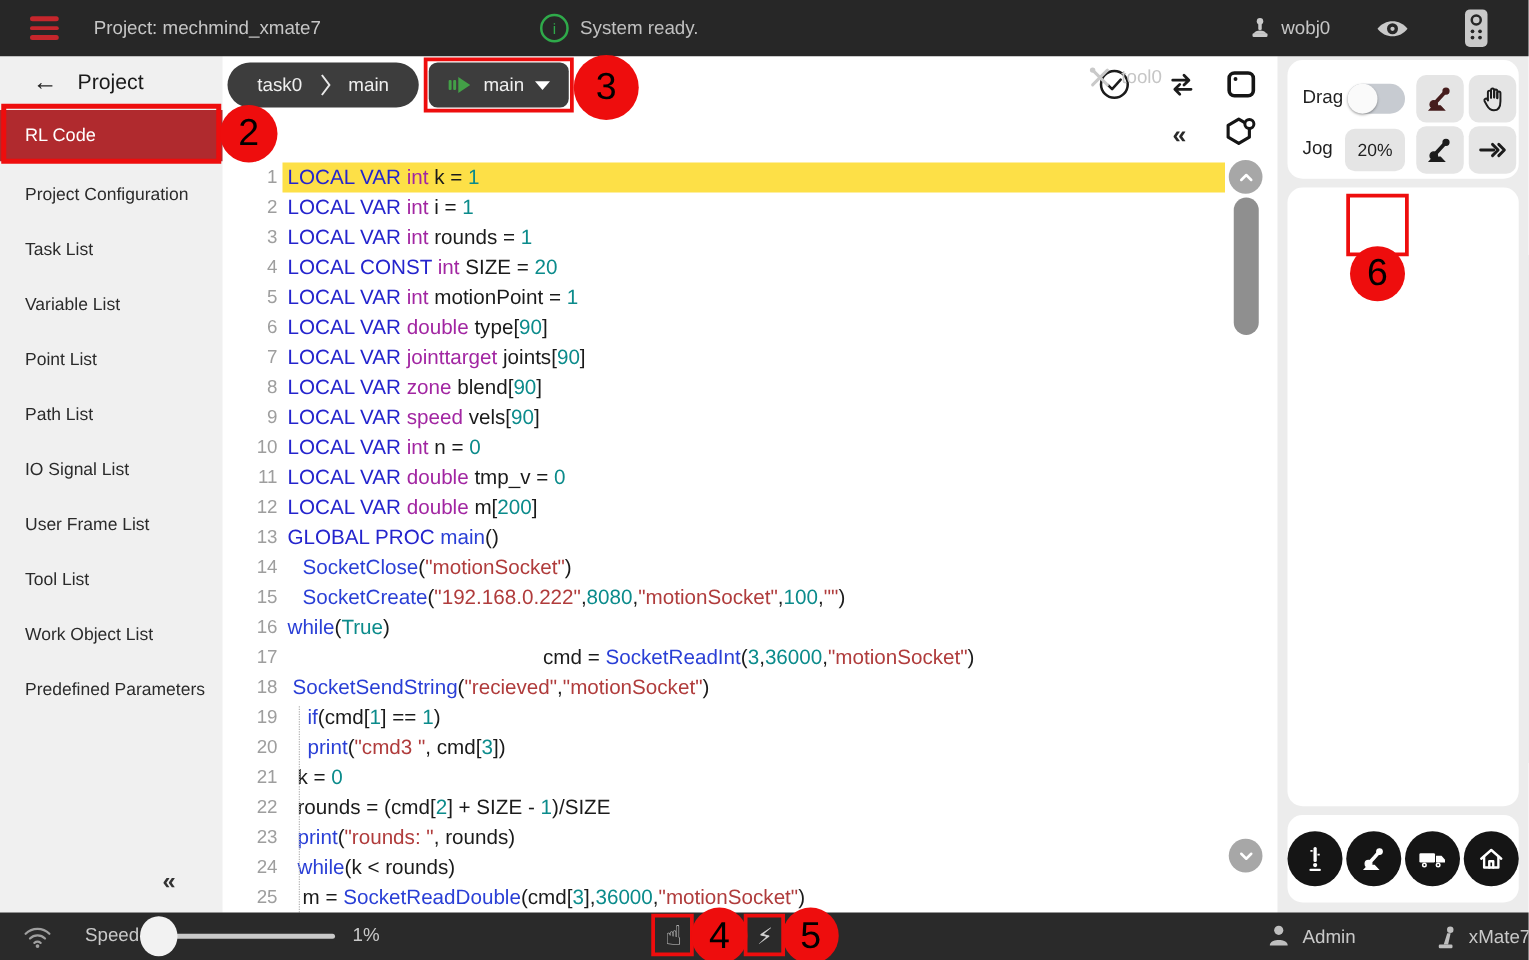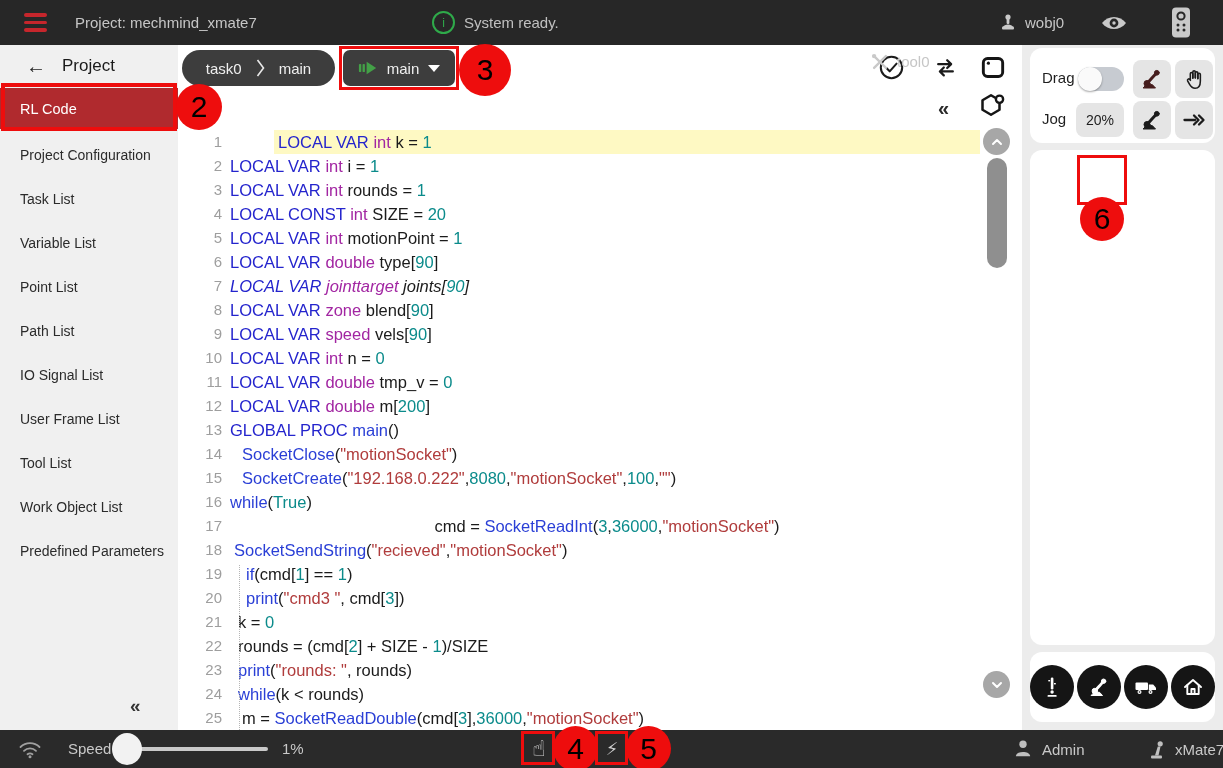--- a/index.html
+++ b/index.html
@@ -36,21 +36,21 @@
   .crumb{left:4px;width:153px;border-radius:18px;justify-content:center;gap:14px;cursor:pointer;}
   .proc-dd{left:165px;width:112px;border-radius:7px;justify-content:center;gap:9px;cursor:pointer;}
   .dd-caret{width:0;height:0;border-left:6px solid transparent;border-right:6px solid transparent;border-top:7px solid #fff;}
   .ed-icon{position:absolute;cursor:pointer;}
   .ed-collapse{position:absolute;left:760px;top:52px;font-size:20px;color:#2a2a2a;font-weight:bold;cursor:pointer;}
 
   #code-lines{position:absolute;left:18px;top:85px;width:784px;}
   .cline{display:flex;height:24px;line-height:24px;}
   .ln{width:26px;text-align:right;color:#9e9e9e;font-size:15px;flex:none;margin-right:4px;}
   .lt{flex:1;font-size:16.5px;white-space:pre;overflow:hidden;color:#1b1b1b;}
-  .lt.hl{background:#fef9c3;margin-left:48px;}
+  .lt.hl{background:#fde047;}
   .tk-kw{color:#2424cd;} .tk-ty{color:#a226a2;} .tk-num{color:#0b8b8b;}
   .tk-str{color:#b03c3c;} .tk-fn{color:#2a3fd6;} .tk-pl{color:#1b1b1b;}
   .indent-guide{position:absolute;left:61px;top:520px;height:165px;border-left:1px dotted #b5b5b5;}
 
   .sb-btn{position:absolute;left:805px;width:27px;height:27px;border-radius:50%;background:#a7a7a7;
     display:flex;align-items:center;justify-content:center;cursor:pointer;}
   .sb-thumb{position:absolute;left:809px;top:113px;width:20px;height:110px;border-radius:10px;background:#8f8f8f;cursor:grab;}
 
   
   .rightpanel{position:absolute;left:1022px;top:45px;width:201px;height:755px;background:#ececec;}
@@ -247,21 +247,21 @@
         <div class="cline">
           <span class="ln">5</span>
           <span class="lt" style="padding-left: 4px;"><span class="tk-kw">LOCAL VAR </span><span class="tk-ty">int </span><span class="tk-pl">motionPoint = </span><span class="tk-num">1</span></span>
         </div>
         <div class="cline">
           <span class="ln">6</span>
           <span class="lt" style="padding-left: 4px;"><span class="tk-kw">LOCAL VAR </span><span class="tk-ty">double </span><span class="tk-pl">type[</span><span class="tk-num">90</span><span class="tk-pl">]</span></span>
         </div>
         <div class="cline">
           <span class="ln">7</span>
-          <span class="lt" style="padding-left: 4px; font-style: italic;"><span class="tk-kw">LOCAL VAR </span><span class="tk-ty">jointtarget </span><span class="tk-pl">joints[</span><span class="tk-num">90</span><span class="tk-pl">]</span></span>
+          <span class="lt" style="padding-left: 4px;"><span class="tk-kw">LOCAL VAR </span><span class="tk-ty">jointtarget </span><span class="tk-pl">joints[</span><span class="tk-num">90</span><span class="tk-pl">]</span></span>
         </div>
         <div class="cline">
           <span class="ln">8</span>
           <span class="lt" style="padding-left: 4px;"><span class="tk-kw">LOCAL VAR </span><span class="tk-ty">zone </span><span class="tk-pl">blend[</span><span class="tk-num">90</span><span class="tk-pl">]</span></span>
         </div>
         <div class="cline">
           <span class="ln">9</span>
           <span class="lt" style="padding-left: 4px;"><span class="tk-kw">LOCAL VAR </span><span class="tk-ty">speed </span><span class="tk-pl">vels[</span><span class="tk-num">90</span><span class="tk-pl">]</span></span>
         </div>
         <div class="cline">

